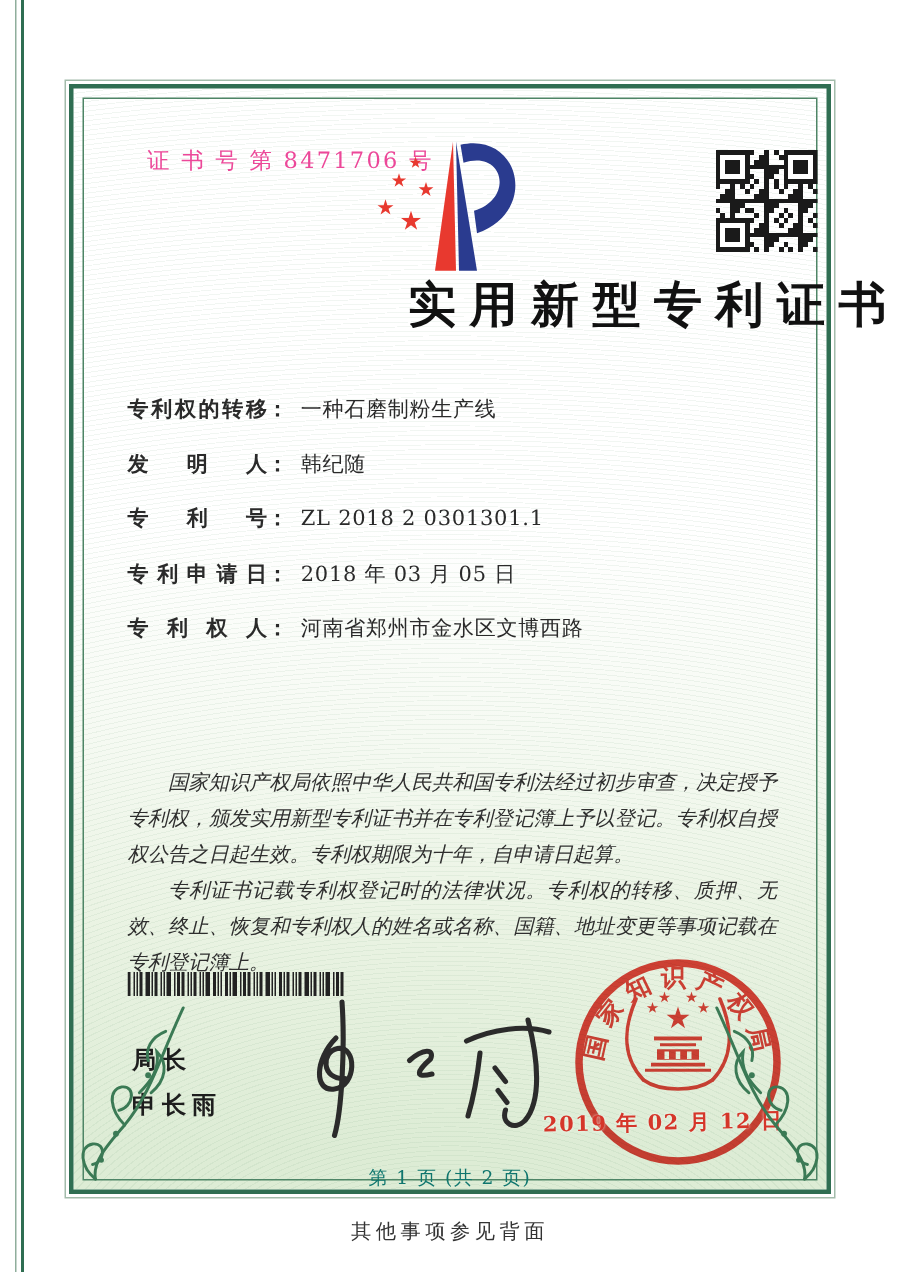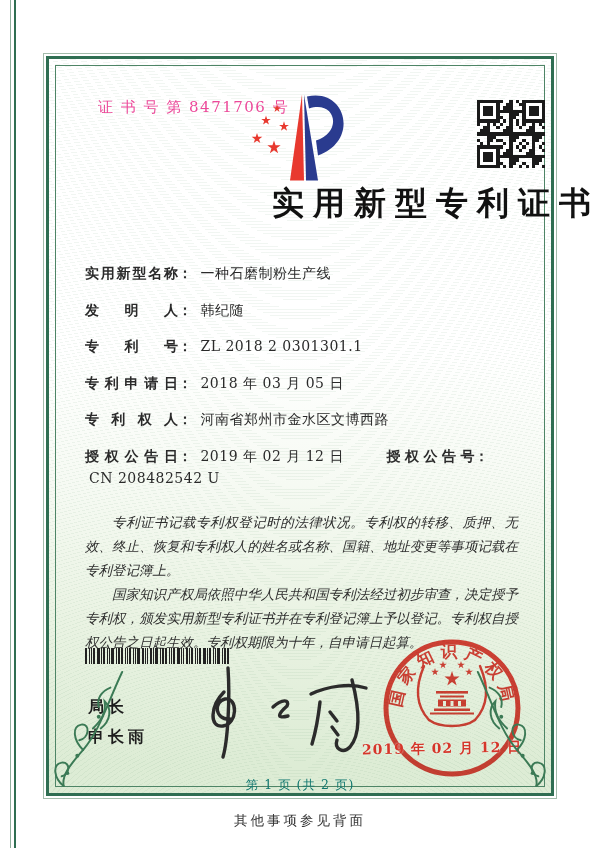--- a/index.html
+++ b/index.html
@@ -249,50 +249,44 @@
       <rect x="16" y="2" width="3" height="3" fill="#1a1a1a"></rect>
       <rect x="0" y="14" width="7" height="7" fill="#1a1a1a"></rect>
       <rect x="1" y="15" width="5" height="5" fill="#ffffff"></rect>
       <rect x="2" y="16" width="3" height="3" fill="#1a1a1a"></rect>
     </svg>
 
   <h1 class="title">实用新型专利证书</h1>
 
   <div class="fields">
     <div class="field-row">
-      <span class="field-label">实用新型名称</span><span class="colon">：</span>
+      <span class="field-label">专利权的转移</span><span class="colon">：</span>
       <span class="field-value">一种石磨制粉生产线</span>
     </div>
     <div class="field-row">
       <span class="field-label">发明人</span><span class="colon">：</span>
       <span class="field-value">韩纪随</span>
     </div>
     <div class="field-row">
       <span class="field-label">专利号</span><span class="colon">：</span>
       <span class="field-value">ZL 2018 2 0301301.1</span>
     </div>
     <div class="field-row">
       <span class="field-label">专利申请日</span><span class="colon">：</span>
       <span class="field-value">2018 年 03 月 05 日</span>
     </div>
     <div class="field-row">
       <span class="field-label">专利权人</span><span class="colon">：</span>
       <span class="field-value">河南省郑州市金水区文博西路</span>
     </div>
-    <div class="field-row">
-      <span class="field-label">授权公告日</span><span class="colon">：</span>
-      <span class="field-value">2019 年 02 月 12 日</span>
-      <span class="field-label label2">授权公告号</span><span class="colon">：</span>
-      <span class="field-value">CN 208482542 U</span>
-    </div>
   </div>
 
   <div class="paras">
+    <p>国家知识产权局依照中华人民共和国专利法经过初步审查，决定授予专利权，颁发实用新型专利证书并在专利登记簿上予以登记。专利权自授权公告之日起生效。专利权期限为十年，自申请日起算。</p>
     <p>专利证书记载专利权登记时的法律状况。专利权的转移、质押、无效、终止、恢复和专利权人的姓名或名称、国籍、地址变更等事项记载在专利登记簿上。</p>
-    <p>国家知识产权局依照中华人民共和国专利法经过初步审查，决定授予专利权，颁发实用新型专利证书并在专利登记簿上予以登记。专利权自授权公告之日起生效。专利权期限为十年，自申请日起算。</p>
   </div>
 
   <svg class="barcode" viewBox="0 0 148 16" preserveAspectRatio="none">
       <rect x="0" y="0" width="2" height="16" fill="#222222"></rect>
       <rect x="4" y="0" width="1" height="16" fill="#222222"></rect>
       <rect x="6" y="0" width="1" height="16" fill="#222222"></rect>
       <rect x="8" y="0" width="2" height="16" fill="#222222"></rect>
       <rect x="12" y="0" width="3" height="16" fill="#222222"></rect>
       <rect x="16" y="0" width="1" height="16" fill="#222222"></rect>
       <rect x="18" y="0" width="2" height="16" fill="#222222"></rect>

